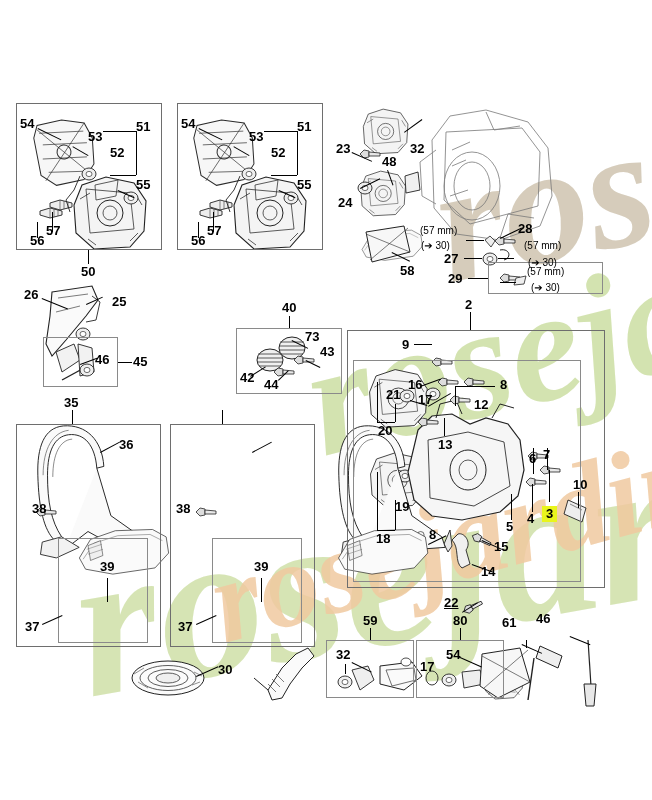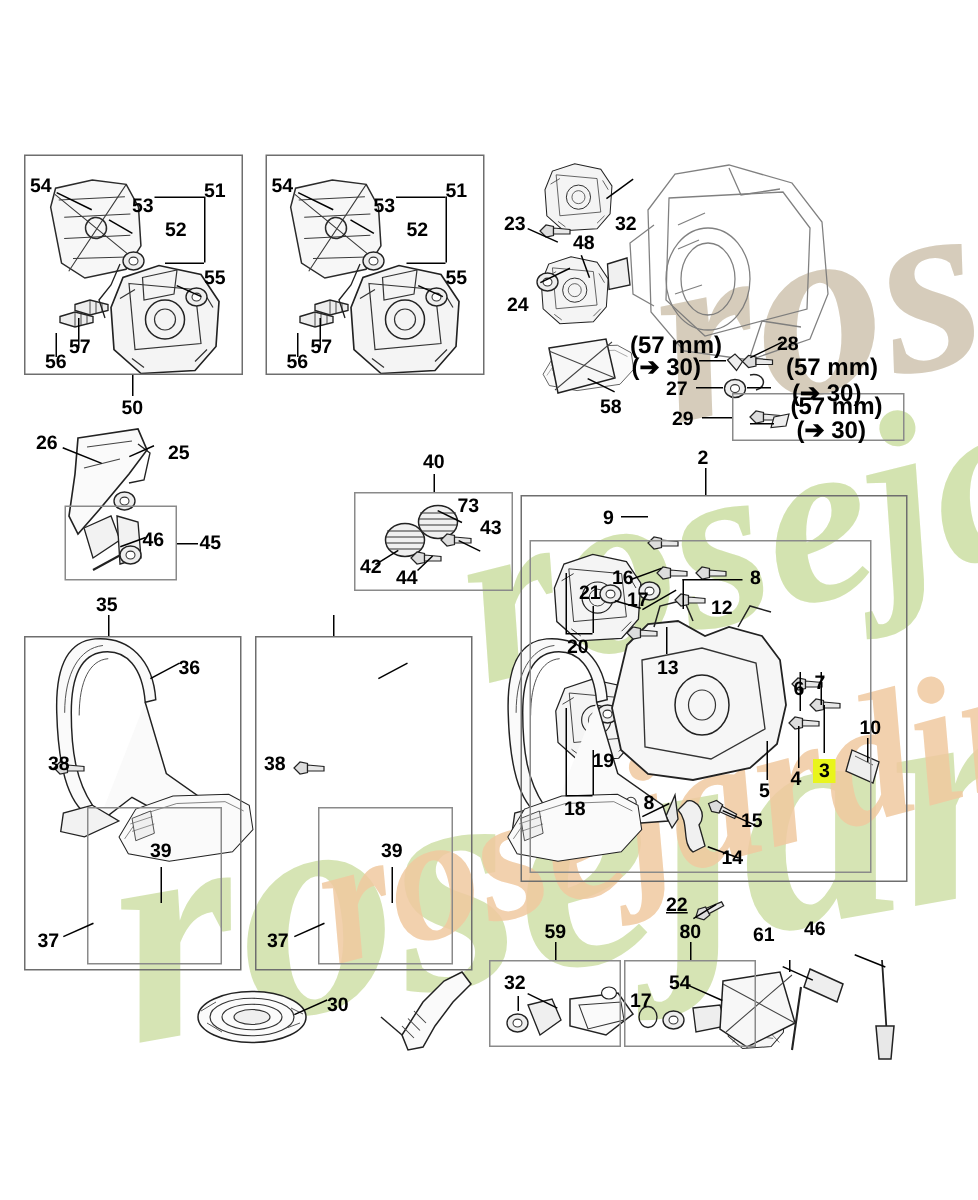--- a/index.html
+++ b/index.html
@@ -14,21 +14,21 @@
   .wm-tan{color:#cfc4b0;}
   .wm-orange{color:#f0c9a0;}
 
   
   .bx{position:absolute;border:1px solid #6e6e6e;box-sizing:border-box;background:transparent;}
   .bx.thin{border-color:#8a8a8a;}
 
   
   .lb{position:absolute;font-weight:700;font-size:13px;line-height:13px;
       color:#000;white-space:nowrap;}
-  .lb.mm{font-size:16px;line-height:13px;font-weight:700;}
+  .lb.mm{font-size:10px;line-height:13px;font-weight:400;}
   .hl{background:#e9f51c;padding:1px 4px 2px 4px;}
 
   
   .ln{position:absolute;background:#000;}
   .ln.h{height:1px;}
   .ln.v{width:1px;}
   .dg{position:absolute;transform-origin:0 0;height:1px;background:#000;}
 
   svg.art{position:absolute;left:0;top:0;width:652px;height:800px;
           pointer-events:none;overflow:visible;}

